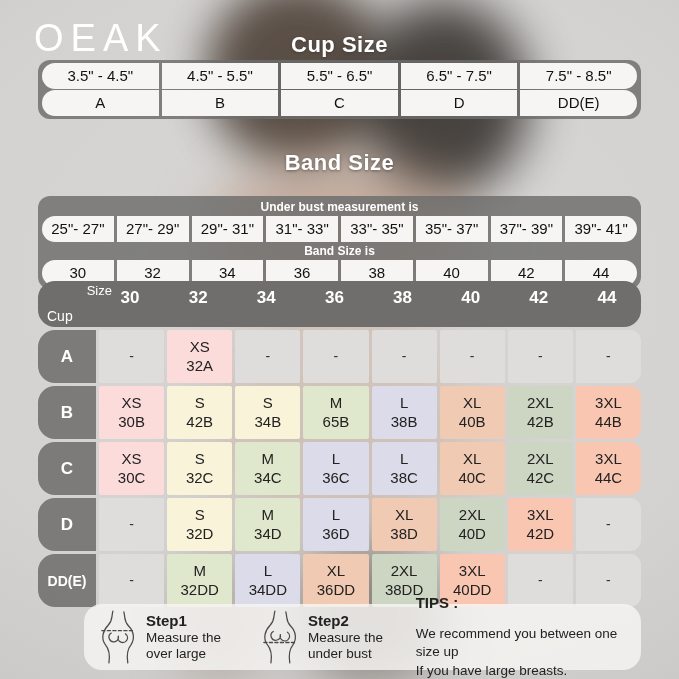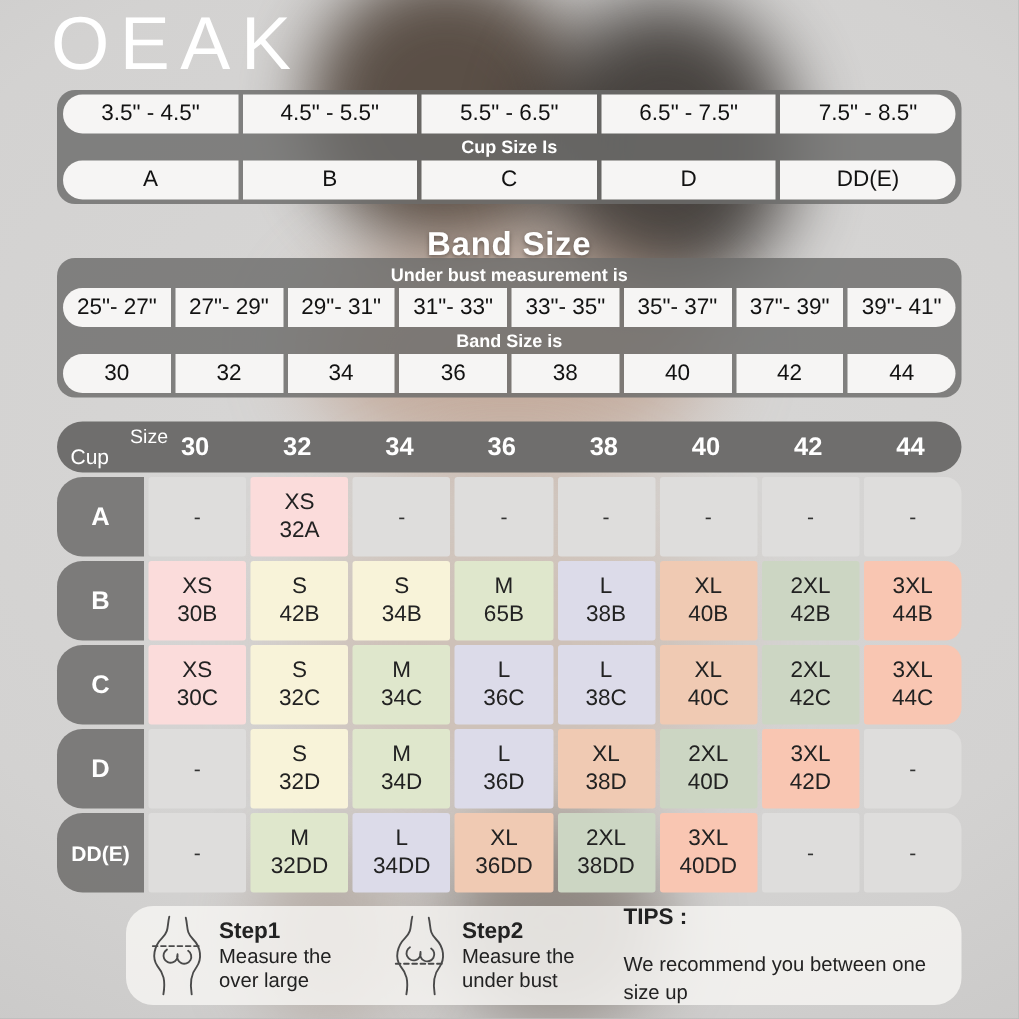--- a/index.html
+++ b/index.html
@@ -10,41 +10,41 @@
   }
   
   .blob{position:absolute;border-radius:50%;pointer-events:none;}
   .b1{left:205px;top:-20px;width:185px;height:185px;background:#45382e;filter:blur(22px);opacity:.85;}
   .b2{left:355px;top:0px;width:175px;height:195px;background:#2f2a26;filter:blur(24px);opacity:.85;}
   .b3{left:205px;top:160px;width:270px;height:150px;background:#b08266;filter:blur(28px);opacity:.5;}
   .b4{left:195px;top:320px;width:290px;height:230px;background:#c09a80;filter:blur(36px);opacity:.32;}
   .b5{left:295px;top:545px;width:150px;height:140px;background:#4e4136;filter:blur(26px);opacity:.5;}
   .b6{left:170px;top:555px;width:100px;height:130px;background:#8a7362;filter:blur(26px);opacity:.38;}
 
-  .brand{position:absolute;left:34px;top:0;font-size:50px;color:#ffffff;letter-spacing:7px;font-weight:normal;}
+  .brand{position:absolute;left:34px;top:17px;font-size:38px;color:#ffffff;letter-spacing:7px;font-weight:normal;}
   .page-title{position:absolute;right:17px;top:22px;font-size:19px;color:#fdfdfd;}
 
   .sec-title{position:absolute;left:0;right:0;text-align:center;font-size:22px;font-weight:bold;color:#ffffff;
     text-shadow:0 1px 3px rgba(55,45,40,.55);letter-spacing:.5px;}
   .cup-title{top:32px;}
   .band-title{top:150px;}
 
   .gray-box{position:absolute;left:38px;width:603px;background:rgba(109,108,107,.82);
     border-radius:12px;padding:2px 4px;box-sizing:border-box;}
   .tbl-cup{top:60px;}
-  .tbl-band{top:172px;}
+  .tbl-band{top:196px;}
   .t-sub{height:16px;line-height:16px;text-align:center;color:#ffffff;font-size:12px;font-weight:bold;margin:1px 0;}
   .t-row{display:flex;gap:3px;margin:1px 0;}
   .t-cell{flex:1;height:26px;line-height:26px;text-align:center;background:#f6f5f4;color:#121212;font-size:15px;}
   .t-row .t-cell:first-child{border-radius:13px 0 0 13px;}
   .t-row .t-cell:last-child{border-radius:0 13px 13px 0;}
 
   
   .matrix{position:absolute;left:38px;top:281px;width:603px;}
-  .m-head{display:flex;align-items:stretch;background:#6f6e6d;border-radius:17px;height:34px;color:#fff;}
+  .m-head{display:flex;align-items:stretch;background:#6f6e6d;border-radius:17px;height:46px;color:#fff;}
   .m-corner{width:58px;position:relative;}
   .m-corner .c-top{position:absolute;top:2px;right:-16px;font-size:13px;}
   .m-corner .c-bottom{position:absolute;bottom:3px;left:9px;font-size:14px;}
   .m-col{flex:1;text-align:center;line-height:34px;font-weight:bold;font-size:17px;}
   .m-row{display:flex;gap:3px;margin-top:3px;height:53px;}
   .m-label{width:58px;background:rgba(116,115,114,.92);border-radius:17px 0 0 17px;color:#fff;
     font-weight:bold;font-size:17px;display:flex;align-items:center;justify-content:center;}
   .m-label.small{font-size:14px;}
   .m-cell{flex:1;display:flex;flex-direction:column;align-items:center;justify-content:center;
     color:#222;font-size:15px;line-height:1.25;border-radius:2px;}
@@ -70,30 +70,30 @@
 <div class="page">
   <div class="blob b1"></div>
   <div class="blob b2"></div>
   <div class="blob b3"></div>
   <div class="blob b4"></div>
   <div class="blob b5"></div>
   <div class="blob b6"></div>
 
   <div class="brand">OEAK</div>
 
+  <div class="sec-title cup-title">Cup Size</div>
 
   <div class="gray-box tbl-cup">
     <div class="t-row">
       <div class="t-cell">3.5" -  4.5"</div>
       <div class="t-cell">4.5" -  5.5"</div>
       <div class="t-cell">5.5" -  6.5"</div>
       <div class="t-cell">6.5" -  7.5"</div>
       <div class="t-cell">7.5" -  8.5"</div>
     </div>
-    <div class="t-sub">Cup Size Is</div>
     <div class="t-row">
       <div class="t-cell">A</div>
       <div class="t-cell">B</div>
       <div class="t-cell">C</div>
       <div class="t-cell">D</div>
       <div class="t-cell">DD(E)</div>
     </div>
   </div>
 
   <div class="sec-title band-title">Band Size</div>
@@ -327,15 +327,16 @@
       <path d="M10,42 L50,42" stroke-dasharray="4 3"></path>
     </svg>
     <div class="step step2-block">
       <div class="st-title">Step2</div>
       <div class="st-line">Measure the</div>
       <div class="st-line">under bust</div>
     </div>
     <div class="tips">
       <div class="tp-title">TIPS :</div>
       <div class="tp-line">We recommend you between one size up</div>
+      <div class="tp-line">If you have large breasts.</div>
     </div>
   </div>
 </div>
 
 </body></html>

